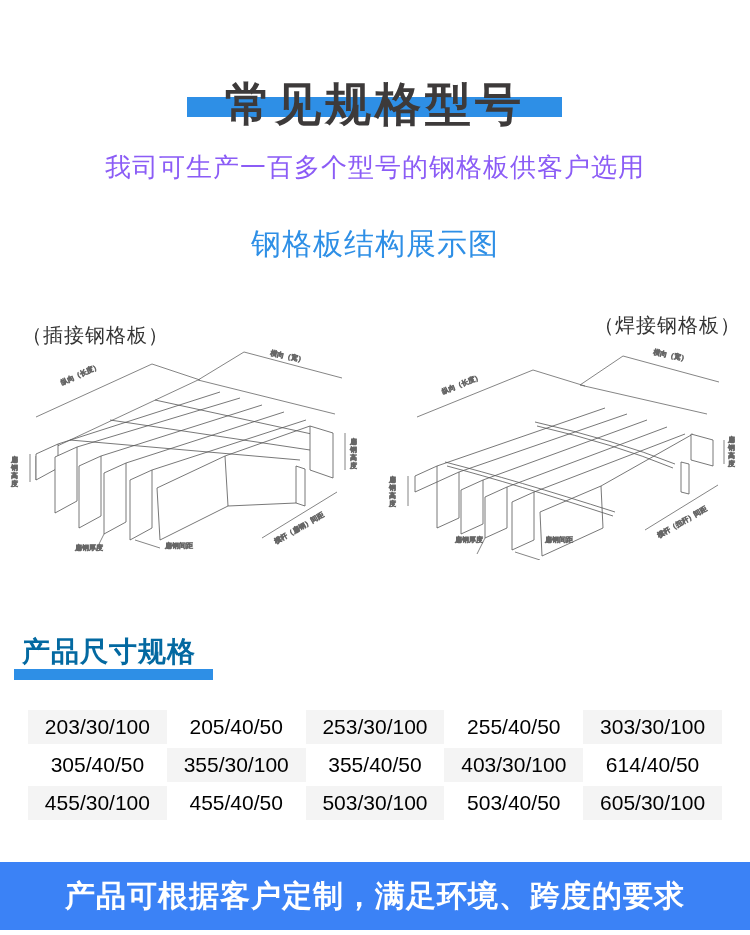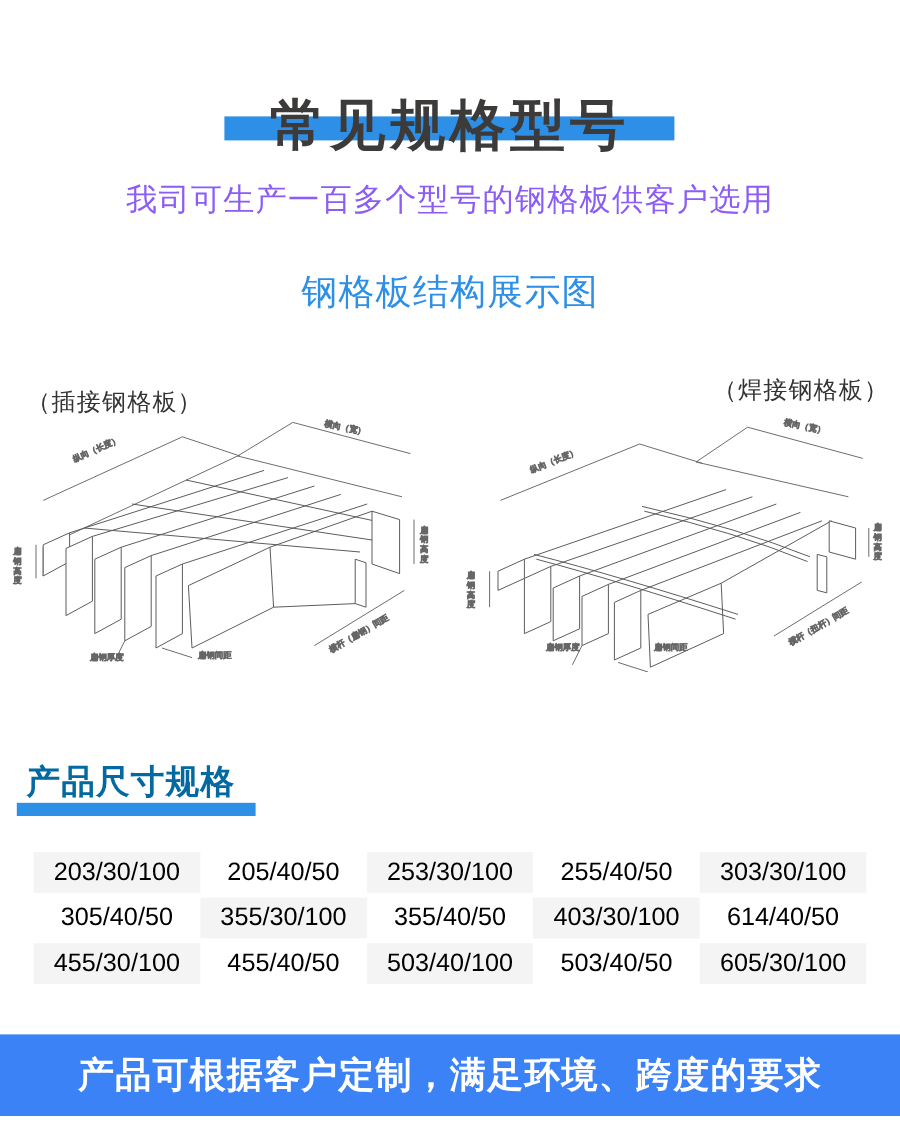--- a/index.html
+++ b/index.html
@@ -170,21 +170,21 @@
   <div class="spec-row">
     <div class="spec-cell">305/40/50</div>
     <div class="spec-cell shaded">355/30/100</div>
     <div class="spec-cell">355/40/50</div>
     <div class="spec-cell shaded">403/30/100</div>
     <div class="spec-cell">614/40/50</div>
   </div>
   <div class="spec-row">
     <div class="spec-cell shaded">455/30/100</div>
     <div class="spec-cell">455/40/50</div>
-    <div class="spec-cell shaded">503/40/100</div>
+    <div class="spec-cell shaded">503/30/100</div>
     <div class="spec-cell">503/40/50</div>
     <div class="spec-cell shaded">605/30/100</div>
   </div>
 </div>
 
 <div class="bottom-banner">
   <span class="bottom-banner-text">产品可根据客户定制，满足环境、跨度的要求</span>
 </div>
 
 </body></html>

